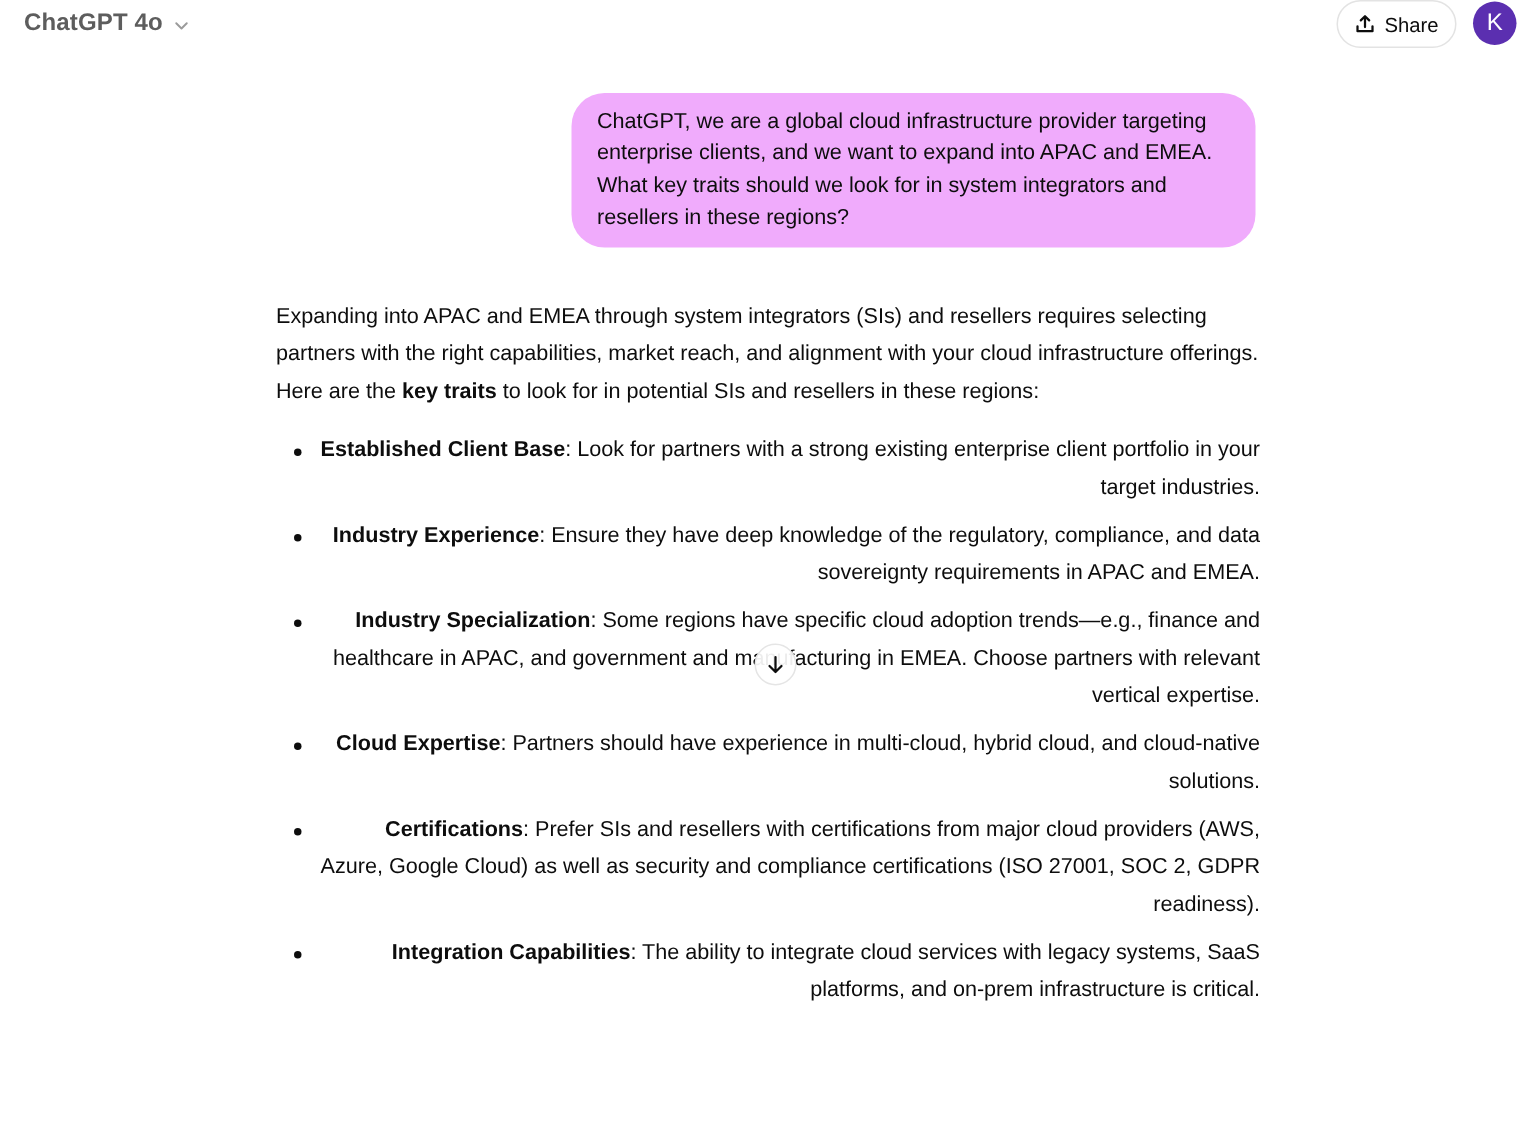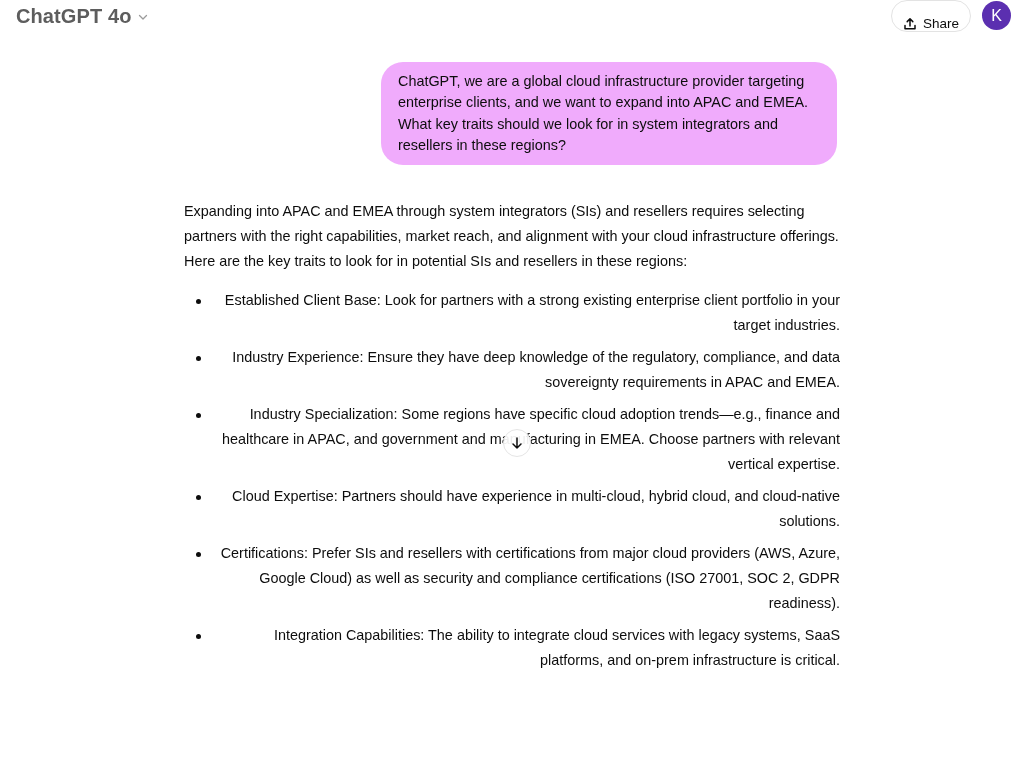--- a/index.html
+++ b/index.html
@@ -10,26 +10,26 @@
     color: #0d0d0d;
   }
   .topbar {
     position: absolute; top: 0; left: 0; width: 1024px; height: 32px;
   }
   .model-picker {
     position: absolute; left: 8px; top: 2px; height: 28px;
     display: flex; align-items: center; gap: 6px;
     padding: 0 8px; border-radius: 8px; cursor: pointer;
   }
-  .model-name { font-size: 20px; font-weight: 600; color: #5d5d5d; letter-spacing: 0.1px; }
+  .model-name { font-size: 16px; font-weight: 600; color: #5d5d5d; letter-spacing: 0.1px; }
   .chev { width: 12px; height: 12px; display: inline-block; margin-top: 2px; }
   .share-btn {
     position: absolute; left: 891px; top: 0px; height: 32px; width: 80px;
     border: 1px solid #e3e3e3; border-radius: 16px; background: #fff;
-    display: flex; align-items: flex-end; justify-content: center; gap: 6px;
+    display: flex; align-items: center; justify-content: center; gap: 6px;
     font-size: 13.5px; color: #0d0d0d; cursor: pointer;
   }
   .share-icon { width: 14px; height: 14px; display: inline-block; }
   .avatar {
     position: absolute; left: 982px; top: 1px; width: 29px; height: 29px;
     border-radius: 50%; background: #5b2fb0; color: #fff;
     display: flex; align-items: center; justify-content: center;
     font-size: 16px; cursor: pointer;
   }
   .user-bubble {
@@ -48,21 +48,21 @@
     margin-top: 15px; margin-bottom: 6px; letter-spacing: -0.1px;
   }
   .answer ul { list-style: none; padding-left: 0; }
   .answer li {
     position: relative; padding-left: 29px; margin-bottom: 7px; text-align: right;
   }
   .answer li::before {
     content: ""; position: absolute; left: 12px; top: 11px;
     width: 5px; height: 5px; border-radius: 50%; background: #0d0d0d;
   }
-  .answer b { font-weight: 400; }
+  .answer b { font-weight: 700; }
   .h-section-2 { margin-top: 22px !important; }
   .scroll-down {
     position: absolute; left: 503px; top: 429px; width: 28px; height: 28px;
     border-radius: 50%; background: rgba(255,255,255,0.92);
     border: 1px solid #e5e5e5;
     display: flex; align-items: center; justify-content: center; cursor: pointer;
   }
 </style>
 </head>
 <body>

